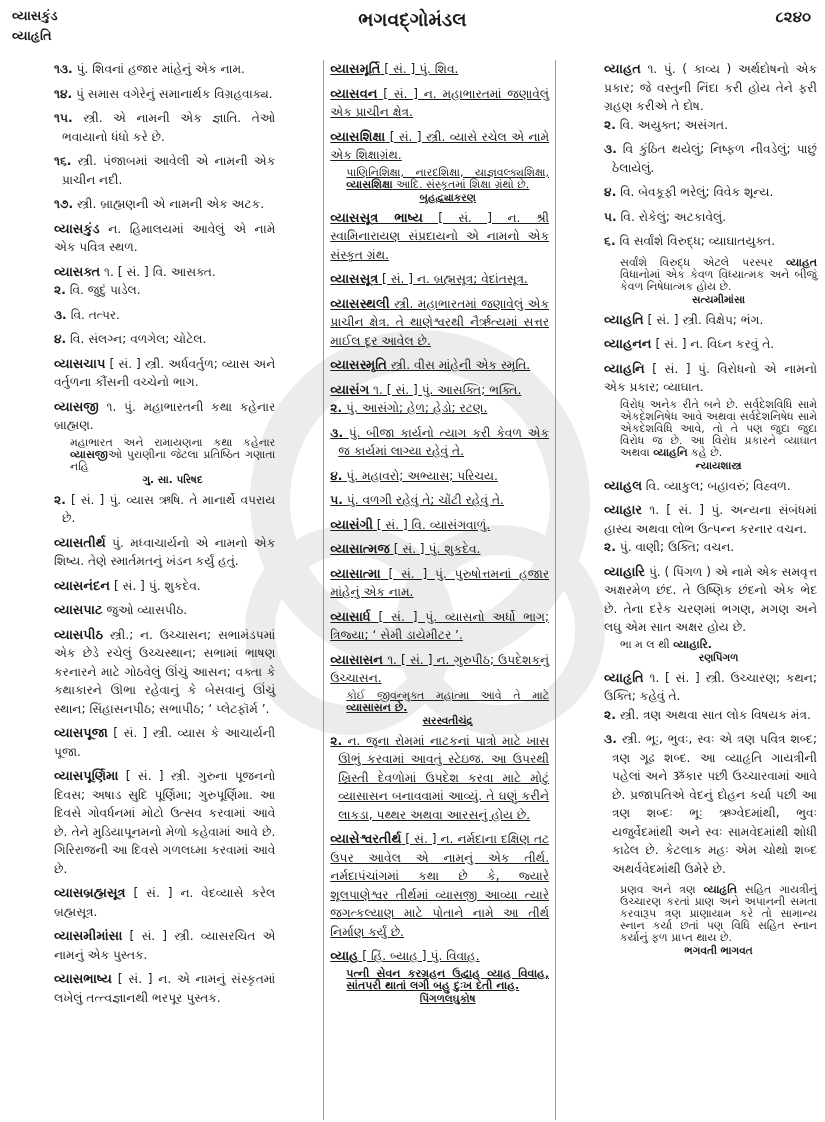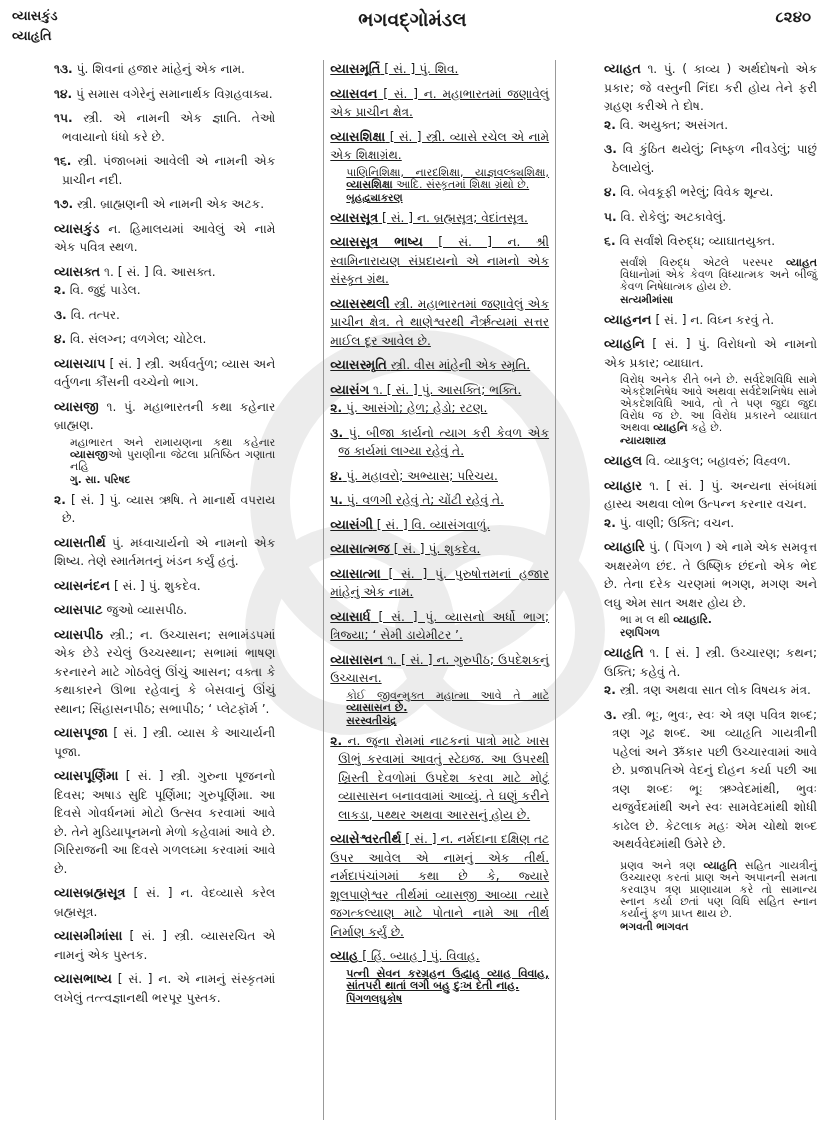--- a/index.html
+++ b/index.html
@@ -39,21 +39,21 @@
   .col-2 { width: 275px; border-left: 1px solid #999; border-right: 1px solid #999; text-decoration: underline; }
   .col-3 { width: 260px; padding-right: 0; }
   .entry { margin-bottom: 6px; }
   .hw { font-weight: bold; font-size: 13px; }
   .sense { margin-bottom: 6px; padding-left: 8px; text-indent: -8px; }
   .sense .num { font-weight: bold; }
   .quote {
     font-size: 11px; line-height: 12px; padding-left: 16px; margin: 2px 0 6px 0;
   }
   .quote b { font-weight: bold; }
-  .src { display: block; text-align: left; font-size: 10.5px; font-weight: bold; }
+  .src { display: block; text-align: center; font-size: 10.5px; font-weight: bold; }
 </style>
 </head>
 <body>
 
 <svg class="watermark" viewBox="0 0 380 420">
   <circle cx="190" cy="170" r="150" fill="none" stroke="#000" stroke-width="40"></circle>
   <circle cx="120" cy="300" r="90" fill="none" stroke="#000" stroke-width="30"></circle>
   <circle cx="270" cy="300" r="90" fill="none" stroke="#000" stroke-width="30"></circle>
 </svg>
 
@@ -123,24 +123,24 @@
         <div><span class="hw">વ્યાસમૂર્તિ</span> <span>[ સં. ] પું. શિવ.</span></div>
       </div>
       <div class="entry">
         <div><span class="hw">વ્યાસવન</span> <span>[ સં. ] ન. મહાભારતમાં જણાવેલું એક પ્રાચીન ક્ષેત્ર.</span></div>
       </div>
       <div class="entry">
         <div><span class="hw">વ્યાસશિક્ષા</span> <span>[ સં. ] સ્ત્રી. વ્યાસે રચેલ એ નામે એક શિક્ષાગ્રંથ.</span></div>
         <div class="quote"><span>પાણિનિશિક્ષા, નારદશિક્ષા, યાજ્ઞવલ્ક્યશિક્ષા, </span><b>વ્યાસશિક્ષા</b><span> આદિ. સંસ્કૃતમાં શિક્ષા ગ્રંથો છે.</span><span class="src">બૃહદ્વ્યાકરણ</span></div>
       </div>
       <div class="entry">
+        <div><span class="hw">વ્યાસસૂત્ર ભાષ્ય</span> <span>[ સં. ] ન. શ્રી સ્વામિનારાયણ સંપ્રદાયનો એ નામનો એક સંસ્કૃત ગ્રંથ.</span></div>
+      </div>
+      <div class="entry">
         <div><span class="hw">વ્યાસસૂત્ર</span> <span>[ સં. ] ન. બ્રહ્મસૂત્ર; વેદાંતસૂત્ર.</span></div>
-      </div>
-      <div class="entry">
-        <div><span class="hw">વ્યાસસૂત્ર ભાષ્ય</span> <span>[ સં. ] ન. શ્રી સ્વામિનારાયણ સંપ્રદાયનો એ નામનો એક સંસ્કૃત ગ્રંથ.</span></div>
       </div>
       <div class="entry">
         <div><span class="hw">વ્યાસસ્થલી</span> <span>સ્ત્રી. મહાભારતમાં જણાવેલું એક પ્રાચીન ક્ષેત્ર. તે થાણેશ્વરથી નૈર્ઋત્યમાં સત્તર માઈલ દૂર આવેલ છે.</span></div>
       </div>
       <div class="entry">
         <div><span class="hw">વ્યાસસ્મૃતિ</span> <span>સ્ત્રી. વીસ માંહેની એક સ્મૃતિ.</span></div>
       </div>
       <div class="entry">
         <div><span class="hw">વ્યાસંગ</span> <span>૧. [ સં. ] પું. આસક્તિ; ભક્તિ.</span></div>
         <div class="sense"><span class="num">૨.</span> <span>પું. આસંગો; હેળ; હેડો; રટણ.</span></div>
@@ -177,20 +177,23 @@
       <div class="entry">
         <div><span class="hw">વ્યાહત</span> <span>૧. પું. ( કાવ્ય ) અર્થદોષનો એક પ્રકાર; જે વસ્તુની નિંદા કરી હોય તેને ફરી ગ્રહણ કરીએ તે દોષ.</span></div>
         <div class="sense"><span class="num">૨.</span> <span>વિ. અયુક્ત; અસંગત.</span></div>
         <div class="sense"><span class="num">૩.</span> <span>વિ કુંઠિત થયેલું; નિષ્ફળ નીવડેલું; પાછું ઠેલાયેલું.</span></div>
         <div class="sense"><span class="num">૪.</span> <span>વિ. બેવકૂફી ભરેલું; વિવેક શૂન્ય.</span></div>
         <div class="sense"><span class="num">૫.</span> <span>વિ. રોકેલું; અટકાવેલું.</span></div>
         <div class="sense"><span class="num">૬.</span> <span>વિ સર્વાંશે વિરુદ્ધ; વ્યાઘાતયુક્ત.</span></div>
         <div class="quote"><span>સર્વાંશે વિરુદ્ધ એટલે પરસ્પર </span><b>વ્યાહત</b><span> વિધાનોમાં એક કેવળ વિધ્યાત્મક અને બીજું કેવળ નિષેધાત્મક હોય છે.</span><span class="src">સત્યમીમાંસા</span></div>
       </div>
       <div class="entry">
+        <div><span class="hw">વ્યાહતિ</span> <span>[ સં. ] સ્ત્રી. વિક્ષેપ; ભંગ.</span></div>
+      </div>
+      <div class="entry">
         <div><span class="hw">વ્યાહનન</span> <span>[ સં. ] ન. વિઘ્ન કરવું તે.</span></div>
       </div>
       <div class="entry">
         <div><span class="hw">વ્યાહનિ</span> <span>[ સં. ] પું. વિરોધનો એ નામનો એક પ્રકાર; વ્યાઘાત.</span></div>
         <div class="quote"><span>વિરોધ અનેક રીતે બને છે. સર્વદેશવિધિ સામે એકદેશનિષેધ આવે અથવા સર્વદેશનિષેધ સામે એકદેશવિધિ આવે, તો તે પણ જુદા જુદા વિરોધ જ છે. આ વિરોધ પ્રકારને વ્યાઘાત અથવા </span><b>વ્યાહનિ</b><span> કહે છે.</span><span class="src">ન્યાયશાસ્ત્ર</span></div>
       </div>
       <div class="entry">
         <div><span class="hw">વ્યાહલ</span> <span>વિ. વ્યાકુલ; બહાવરું; વિહ્વળ.</span></div>
       </div>
       <div class="entry">

